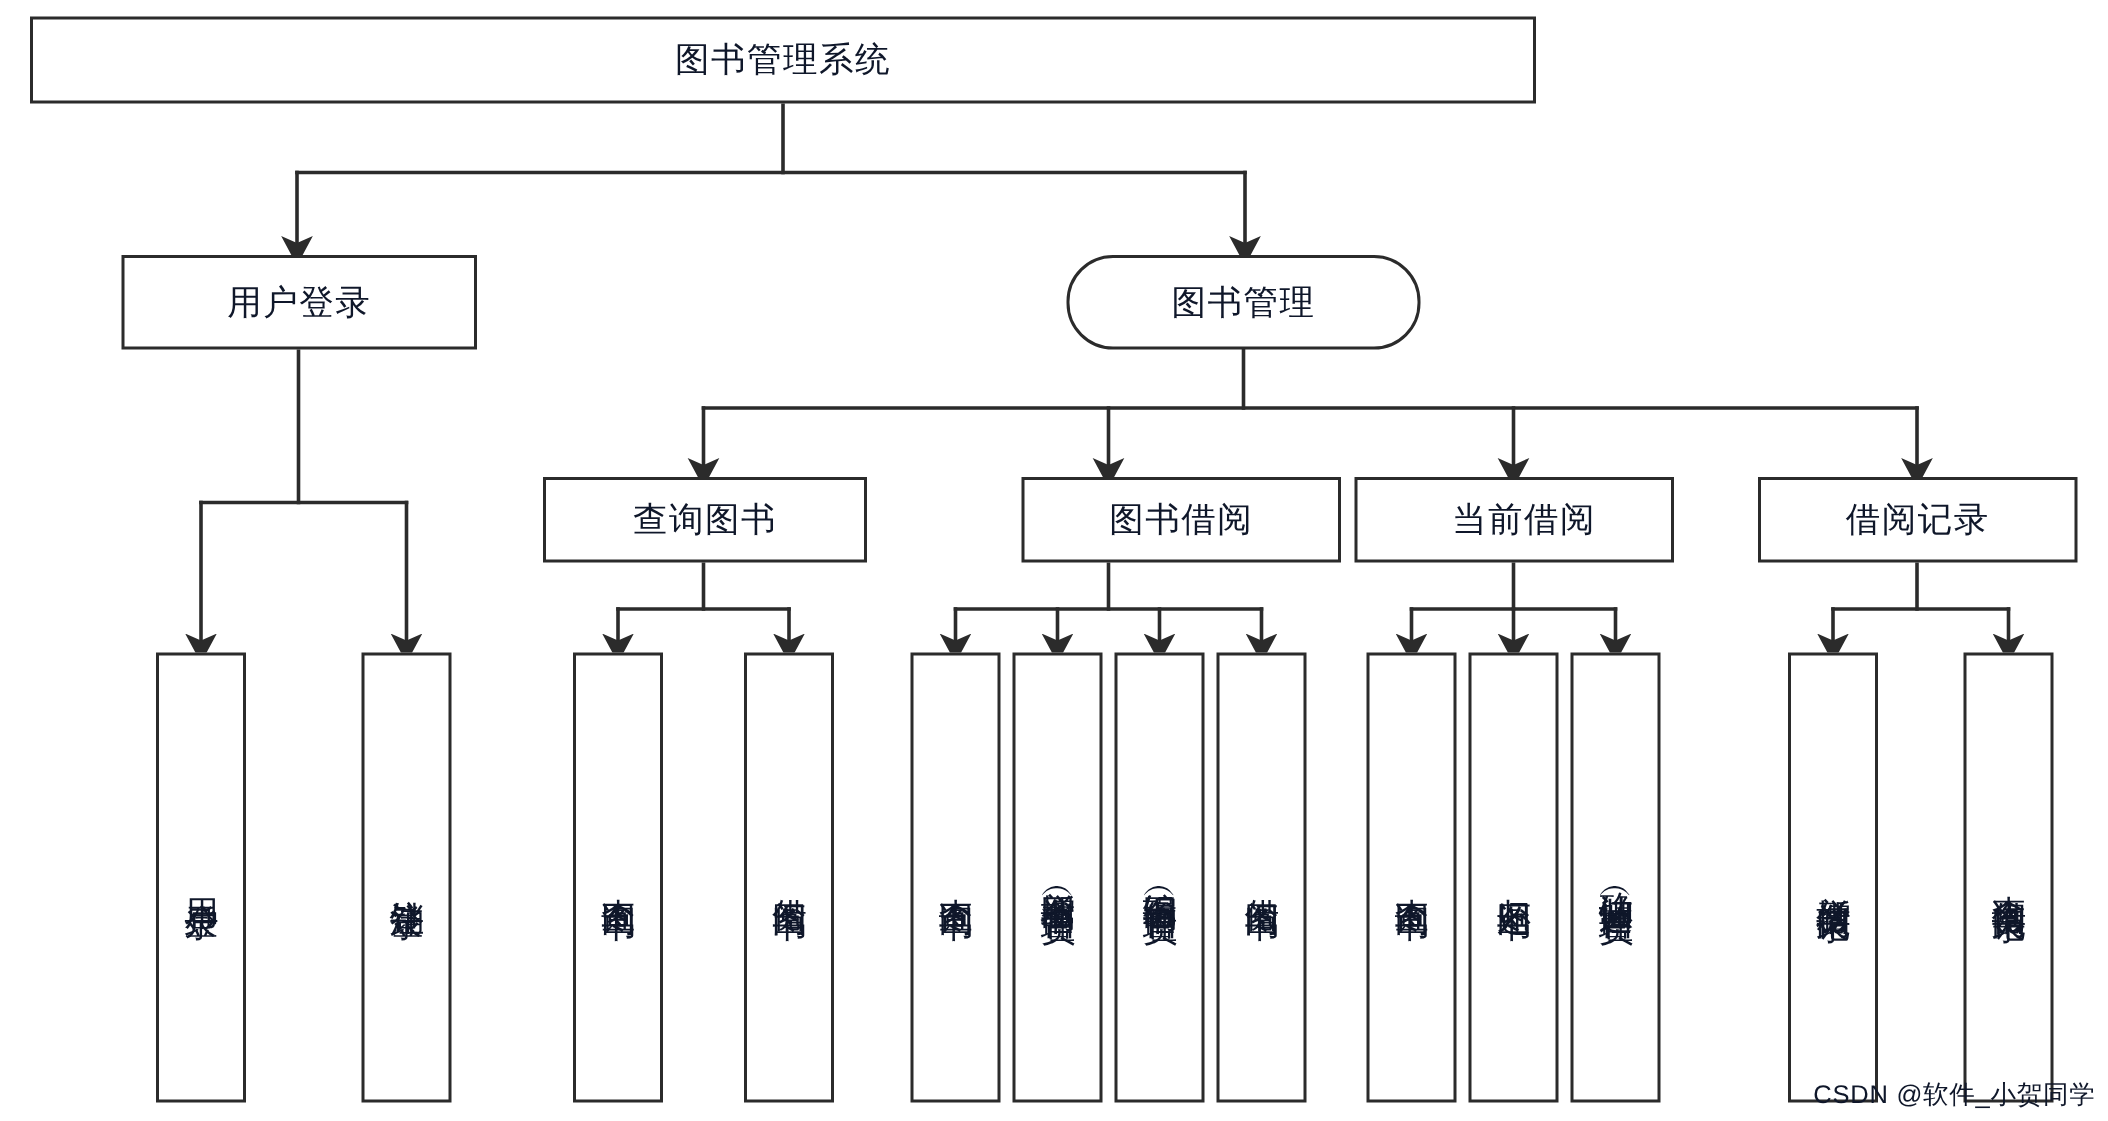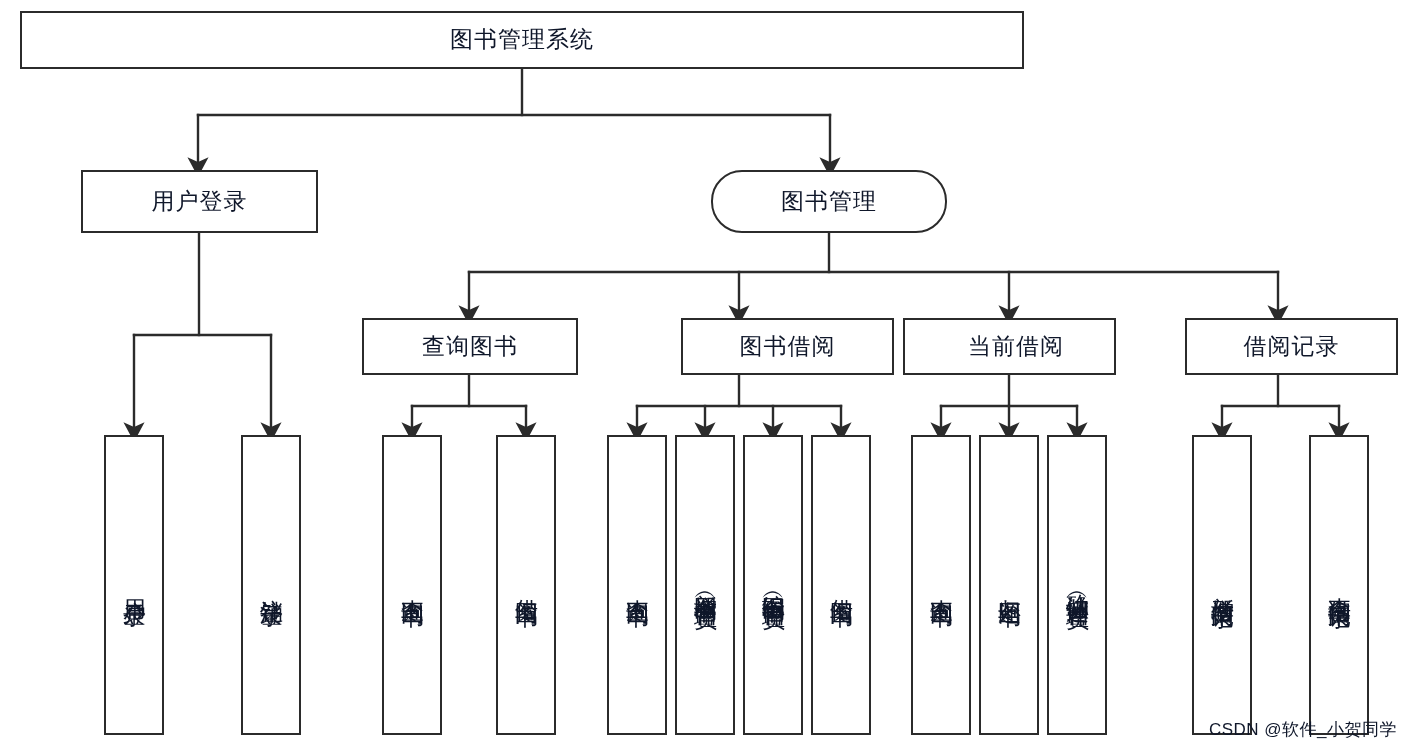--- a/index.html
+++ b/index.html
@@ -140,21 +140,21 @@
 
   <div class="node horiz" style="left:362px; top:318px; width:216px; height:57px;">
     <span>查询图书</span>
   </div>
   <div class="node horiz" style="left:633px; top:318px; width:213px; height:57px;margin-left:48px;">
     <span>图书借阅</span>
   </div>
   <div class="node horiz" style="left:903px; top:318px; width:213px; height:57px;padding-left:19px;">
     <span>当前借阅</span>
   </div>
-  <div class="node horiz" style="left:1172px; top:318px; width:213px; height:57px;margin-left:13px;">
+  <div class="node horiz" style="left:1172px; top:318px; width:213px; height:57px;">
     <span>借阅记录</span>
   </div>
 
   <div class="node vert" style="left:104px; top:435px; width:60px; height:300px;">
     <span class="vtext">用户登录</span>
   </div>
   <div class="node vert" style="left:241px; top:435px; width:60px; height:300px;">
     <span class="vtext">注销登录</span>
   </div>
 

